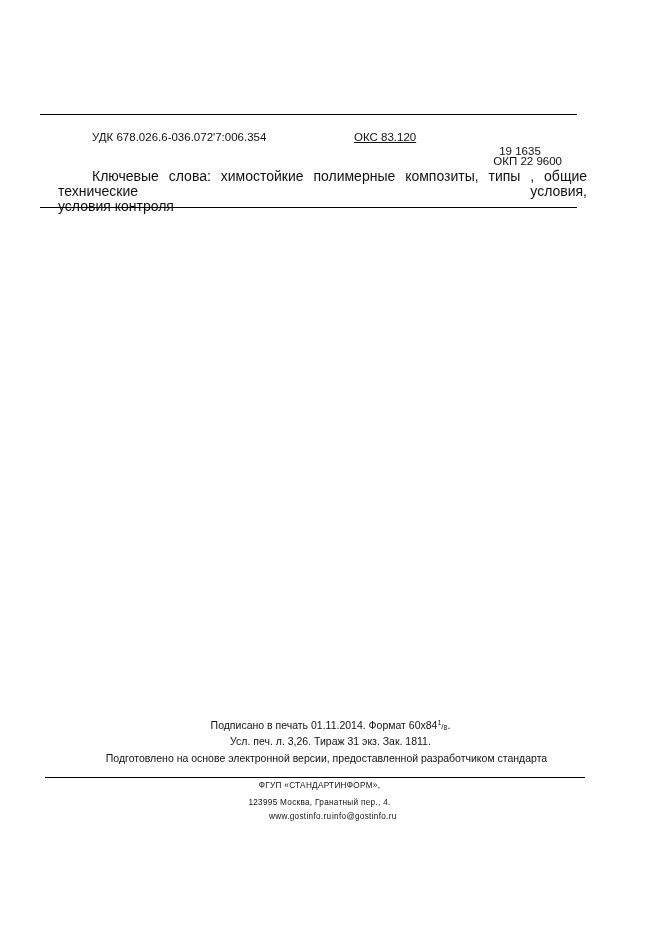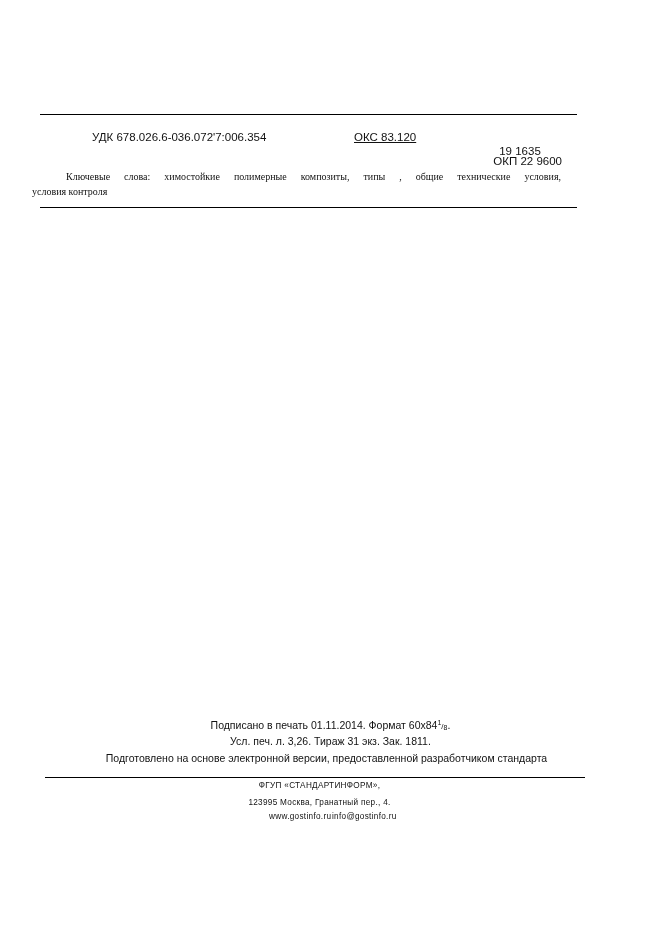--- a/index.html
+++ b/index.html
@@ -2,21 +2,21 @@
 <html><head>
   <meta charset="utf-8">
   <style>
     html, body { margin: 0; padding: 0; background: #ffffff; }
     body { width: 661px; height: 935px; position: relative; overflow: hidden;
            font-family: "Liberation Sans", "DejaVu Sans", sans-serif; color: #111; }
     .rule { position: absolute; height: 1px; background: #000; }
     .t { position: absolute; white-space: nowrap; font-size: 11.5px; line-height: 14px; }
     .small { font-size: 8.2px; letter-spacing: 0.3px; }
     .center { left: 0; width: 661px; text-align: center; }
-    .kw { position: absolute; left: 32px; width: 529px; font-size: 10px; line-height: 15px; text-align: justify; font-family: Liberation Serif, serif; }
+    .kw { position: absolute; left: 58px; width: 529px; font-size: 14px; line-height: 15px; text-align: justify; }
     .kw .first { text-align-last: justify; text-indent: 34px; display: block; }
     sup.frac { font-size: 7px; vertical-align: 4px; }
     sub.frac { font-size: 7px; vertical-align: -1px; }
   </style>
 </head>
 <body>
 
 <div class="rule" style="left:40px; top:114px; width:537px;"></div>
 
 <div class="t" style="left:92px; top:130px;">УДК 678.026.6-036.072'7:006.354</div>

